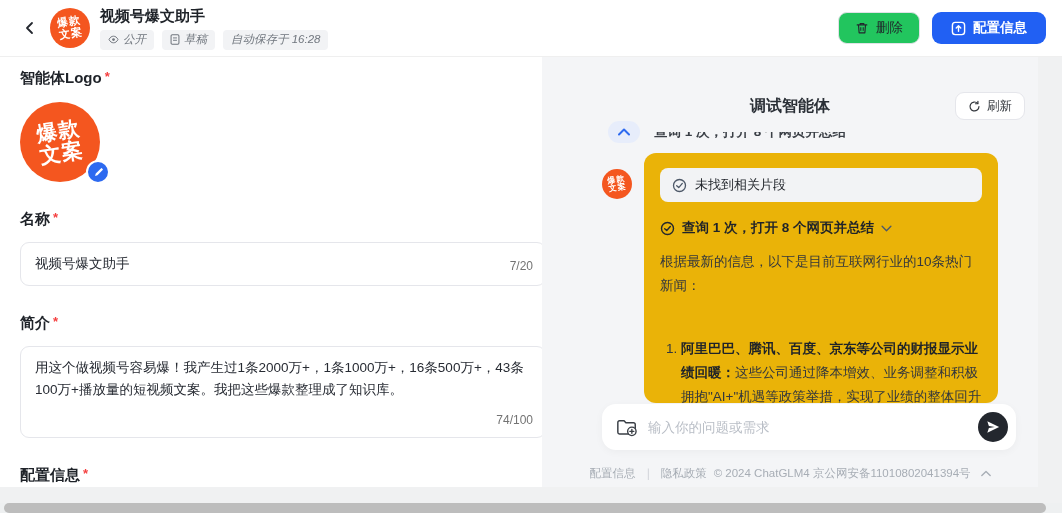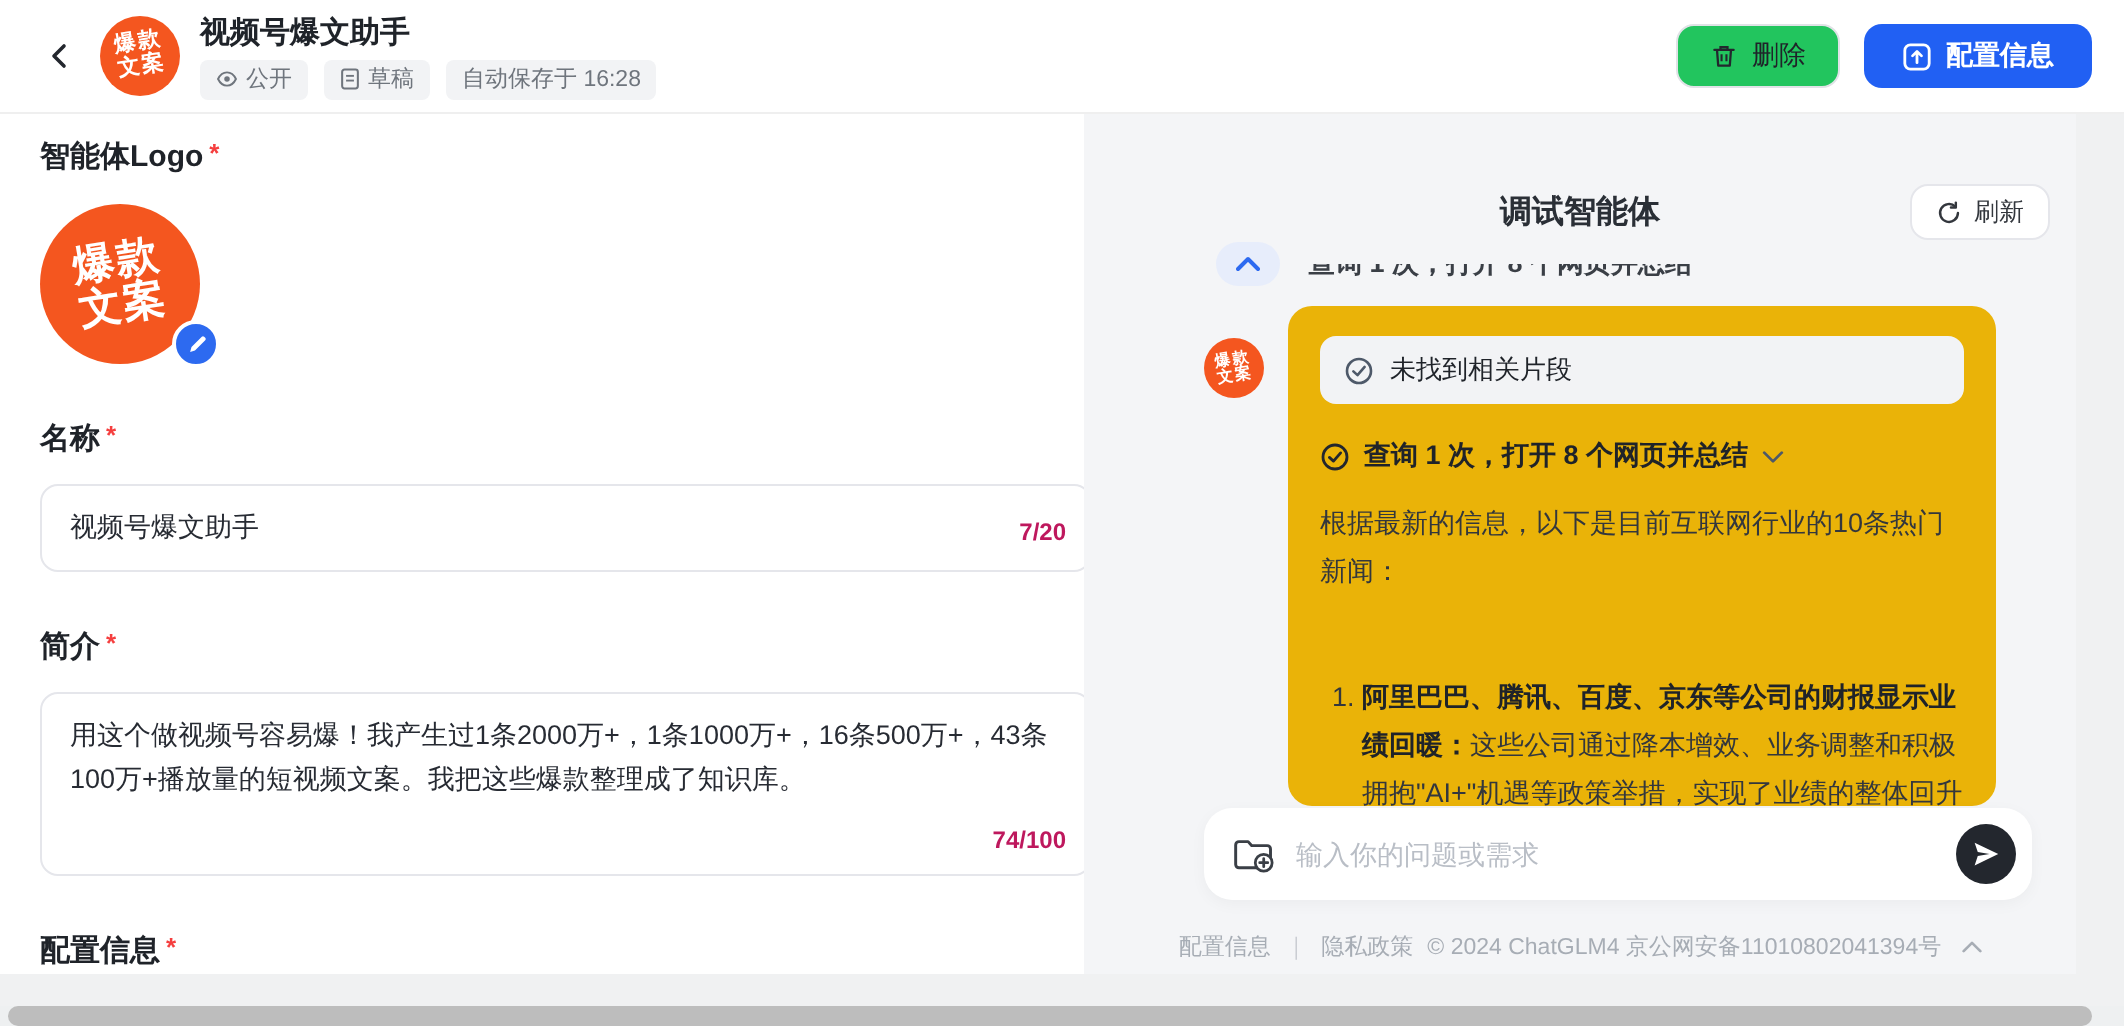--- a/index.html
+++ b/index.html
@@ -25,21 +25,21 @@
   }
   .agent-logo .tilt { transform:rotate(-9deg); display:flex; flex-direction:column; align-items:center; line-height:1.05; }
   .logo-40 { width:40px; height:40px; font-size:11px; }
   .logo-80 { width:80px; height:80px; font-size:21px; }
   .logo-30 { width:30px; height:30px; font-size:8px; }
   .title-block { margin-left:10px; display:flex; flex-direction:column; gap:4px; }
   .page-title { font-size:15px; font-weight:700; color:#1f2329; }
   .badge-row { display:flex; gap:8px; }
   .hbadge {
     display:inline-flex; align-items:center; gap:4px; background:#f2f3f5; color:#6f757d;
-    font-size:11.5px; border-radius:4px; padding:2px 8px; height:20px;
+    font-size:11.5px; border-radius:4px; padding:2px 8px; height:20px;font-style:italic;
   }
   .topbar-actions { margin-left:auto; display:flex; gap:12px; align-items:center; }
   .btn { display:inline-flex; align-items:center; gap:7px; border-radius:9px; cursor:pointer;
     font-size:13.5px; height:32px; padding:0 16px; border:1px solid transparent; }
   .btn-outline { background:#22c55e; border-color:#e0e2e6; color:#1f2329; }
   .btn-primary { background:#2160f3; color:#fff; font-weight:700; padding:0 18px; }
 
   
   .left-panel {
     position:absolute; left:0; top:57px; width:566px; height:430px;
@@ -53,21 +53,21 @@
     background:#2d6af0; border:2px solid #fff; display:flex; align-items:center; justify-content:center; cursor:pointer;
   }
   .section { margin-top:28px; }
   .input-box {
     position:relative; margin-top:13px; width:526px; border:1px solid #e5e6eb; border-radius:9px; background:#fff;
   }
   .name-input {
     width:100%; height:42px; border:none; outline:none; background:transparent;
     padding:0 60px 0 14px; font-size:13.5px; color:#272b33; font-family:inherit;
   }
-  .counter { position:absolute; right:12px; bottom:10px; font-size:12px; color:#be185d;font-weight:bold; }
+  .counter { position:absolute; right:12px; bottom:10px; font-size:12px; color:#737373; }
   .counter-mid { bottom:12px; }
   .intro-area {
     width:100%; height:66px; border:none; outline:none; resize:none; background:transparent;
     padding:10px 14px 2px 14px; font-size:13.5px; line-height:1.65; color:#272b33; font-family:inherit;
   }
   .intro-wrap { height:92px; }
 
   
   .right-panel {
     position:absolute; left:542px; top:57px; width:496px; height:430px;

